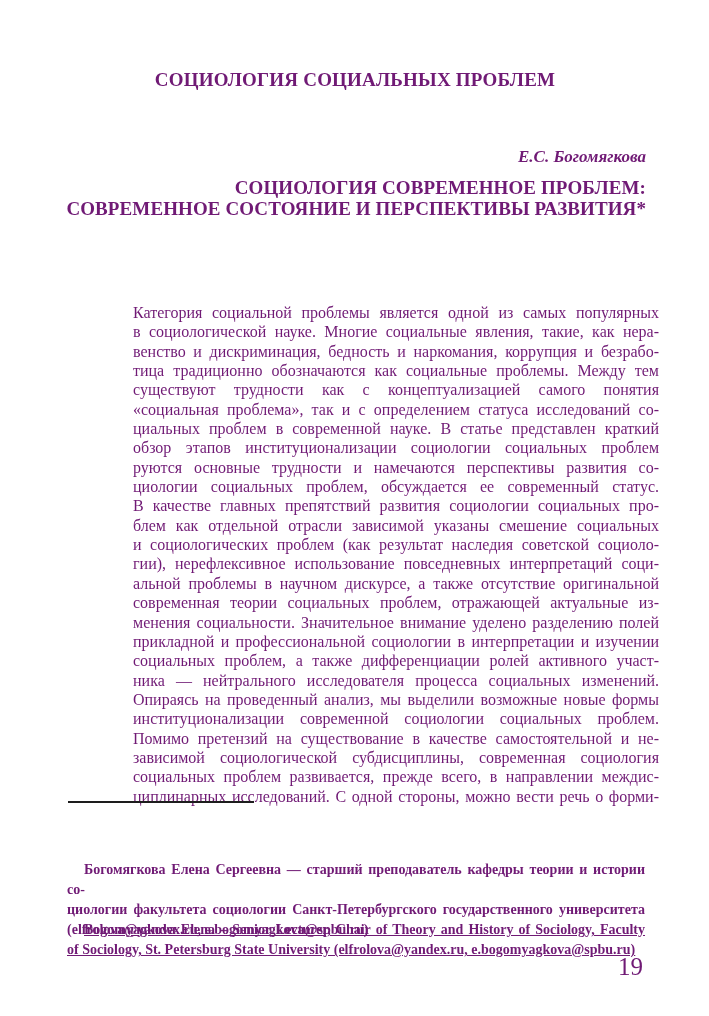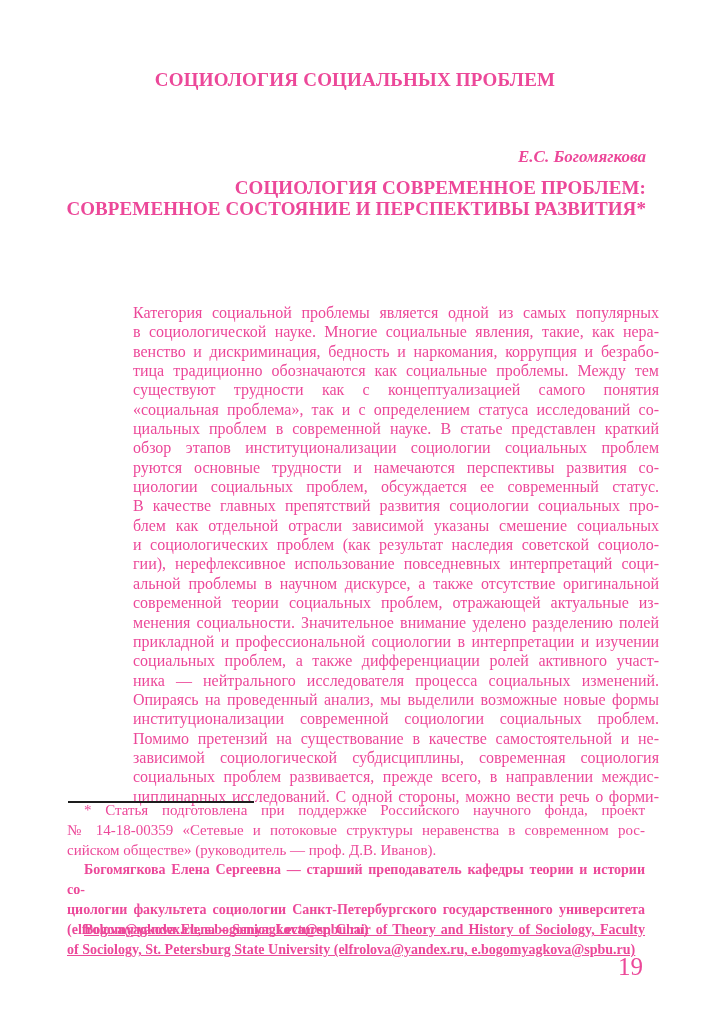--- a/index.html
+++ b/index.html
@@ -3,21 +3,21 @@
 <meta charset="utf-8">
 <style>
   html, body { margin: 0; padding: 0; background: #e8e8e8; }
   .page {
     position: relative;
     width: 709px;
     height: 1016px;
     margin: 0 auto;
     background: #ffffff;
     font-family: "Liberation Serif", serif;
-    color: #ec4899;
+    color: #701a75;
     overflow: hidden;
   }
   .section-header {
     position: absolute;
     left: 66px; top: 69px; width: 578px;
     text-align: center;
     font-weight: 700;
     font-size: 19px;
     line-height: 22px;
     letter-spacing: 0.2px;
@@ -106,40 +106,35 @@
       <div class="line">«социальная проблема», так и с определением статуса исследований со-</div>
       <div class="line">циальных проблем в современной науке. В статье представлен краткий</div>
       <div class="line">обзор этапов институционализации социологии социальных проблем</div>
       <div class="line">руются основные трудности и намечаются перспективы развития со-</div>
       <div class="line">циологии социальных проблем, обсуждается ее современный статус.</div>
       <div class="line">В качестве главных препятствий развития социологии социальных про-</div>
       <div class="line">блем как отдельной отрасли зависимой указаны смешение социальных</div>
       <div class="line">и социологических проблем (как результат наследия советской социоло-</div>
       <div class="line">гии), нерефлексивное использование повседневных интерпретаций соци-</div>
       <div class="line">альной проблемы в научном дискурсе, а также отсутствие оригинальной</div>
-      <div class="line">современной теории социальных проблем, отражающей актуальные из-</div>
+      <div class="line">современная теории социальных проблем, отражающей актуальные из-</div>
       <div class="line">менения социальности. Значительное внимание уделено разделению полей</div>
       <div class="line">прикладной и профессиональной социологии в интерпретации и изучении</div>
       <div class="line">социальных проблем, а также дифференциации ролей активного участ-</div>
       <div class="line">ника — нейтрального исследователя процесса социальных изменений.</div>
       <div class="line">Опираясь на проведенный анализ, мы выделили возможные новые формы</div>
       <div class="line">институционализации современной социологии социальных проблем.</div>
       <div class="line">Помимо претензий на существование в качестве самостоятельной и не-</div>
       <div class="line">зависимой социологической субдисциплины, современная социология</div>
       <div class="line">социальных проблем развивается, прежде всего, в направлении междис-</div>
       <div class="line">циплинарных исследований. С одной стороны, можно вести речь о форми-</div>
     </div>
 
   <div class="fn-rule"></div>
 
-  <div class="footnote">
-      <div class="line indent">* Статья подготовлена при поддержке Российского научного фонда, проект</div>
-      <div class="line">№ 14-18-00359 «Сетевые и потоковые структуры неравенства в современном рос-</div>
-      <div class="line last">сийском обществе» (руководитель — проф. Д.В. Иванов).</div>
-    </div>
 
   <div class="bio-ru">
       <div class="line indent">Богомягкова Елена Сергеевна — старший преподаватель кафедры теории и истории со-</div>
       <div class="line">циологии факультета социологии Санкт-Петербургского государственного университета</div>
       <div class="line last">(elfrolova@yandex.ru, e.bogomyagkova@spbu.ru)</div>
     </div>
 
   <div class="bio-en">
       <div class="line indent">Bogomyagkova Elena – Senior Lecturer, Chair of Theory and History of Sociology, Faculty</div>
       <div class="line last">of Sociology, St. Petersburg State University (elfrolova@yandex.ru, e.bogomyagkova@spbu.ru)</div>

